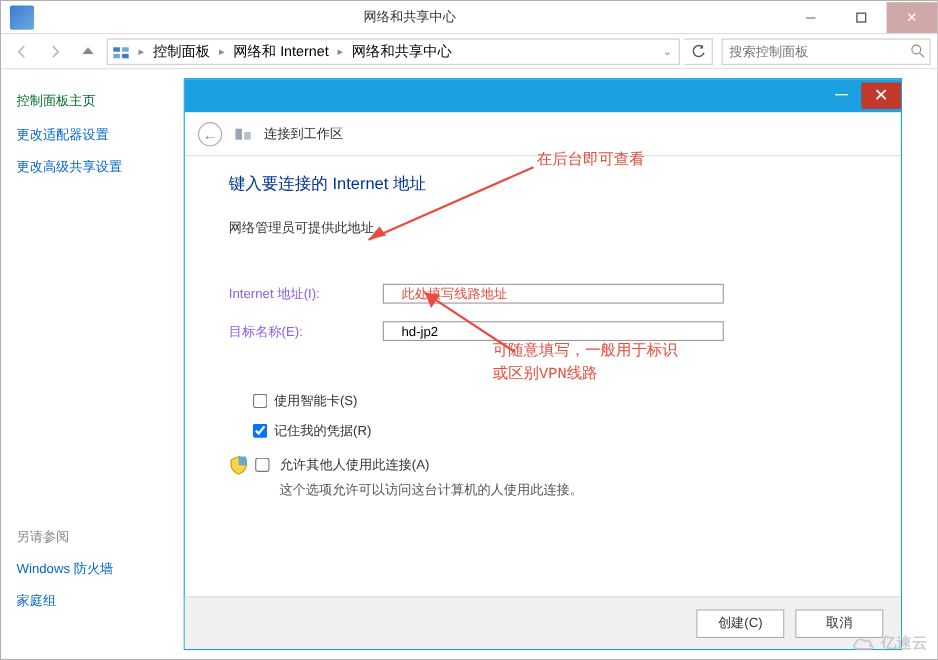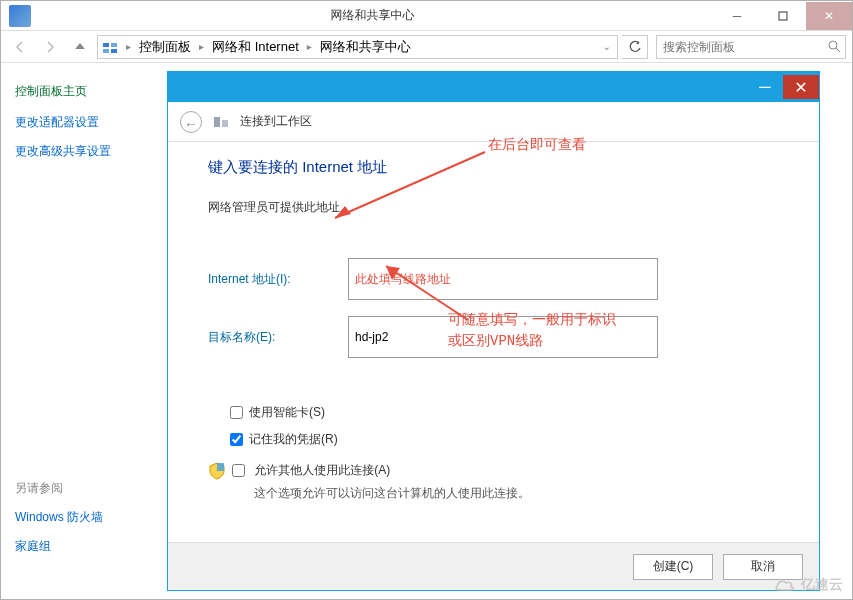--- a/index.html
+++ b/index.html
@@ -48,22 +48,22 @@
     .dialog-header { height: 40px; display:flex; align-items:center; padding: 0 12px; border-bottom: 1px solid #ddd; gap:10px; }
     .back-arrow { width:22px; height:22px; border-radius:50%; border:1px solid #aaa; display:flex; align-items:center; justify-content:center; color:#888; font-size:14px; }
     .dialog-icon { width:18px; height:18px; display:inline-block; }
     .dialog-name { font-size:12px; color:#333; }
     
     .dialog-body { padding: 16px 40px 0 40px; position:relative; height: calc(100% - 118px); }
     .step-title { color: #003399; font-size: 15px; margin-bottom: 22px; }
     .body-text { font-size: 12px; color:#333; margin-bottom: 42px; }
     
     .form-row { display:flex; align-items:center; margin-bottom: 16px; }
-    .form-label { font-size:12px; color:#0369a1; width: 140px; }
-    .form-input { flex:1; max-width: 310px; height: 42px; border:1px solid #999; padding:0 6px; font-size:12px; outline:none; }
+    .form-label { font-size:12px; color:#8b5cf6; width: 140px; }
+    .form-input { flex:1; max-width: 310px; height: 18px; border:1px solid #999; padding:0 16px; font-size:12px; outline:none; }
     .form-input.placeholder-red { color:#e74c3c; }
     
     .checkbox-row { display:flex; align-items:center; font-size:12px; color:#333; margin-bottom: 10px; margin-left: 22px; }
     .checkbox-row input { margin-right: 6px; }
     .shield-row { display:flex; align-items:flex-start; font-size:12px; color:#333; margin-top: 14px; }
     .shield-icon { width:18px; height:18px; margin-right:6px; }
     .shield-content .subtext{ color:#555; font-size:12px; margin-top:6px; margin-left:22px; }
     .shield-row input[type=checkbox]{ margin-right:6px; vertical-align:middle; }
     
     .dialog-footer { position:absolute; bottom:0; left:0; right:0; height:48px; background:#f0f0f0; border-top:1px solid #ddd; display:flex; align-items:center; justify-content:flex-end; padding:0 16px; gap:10px; }

